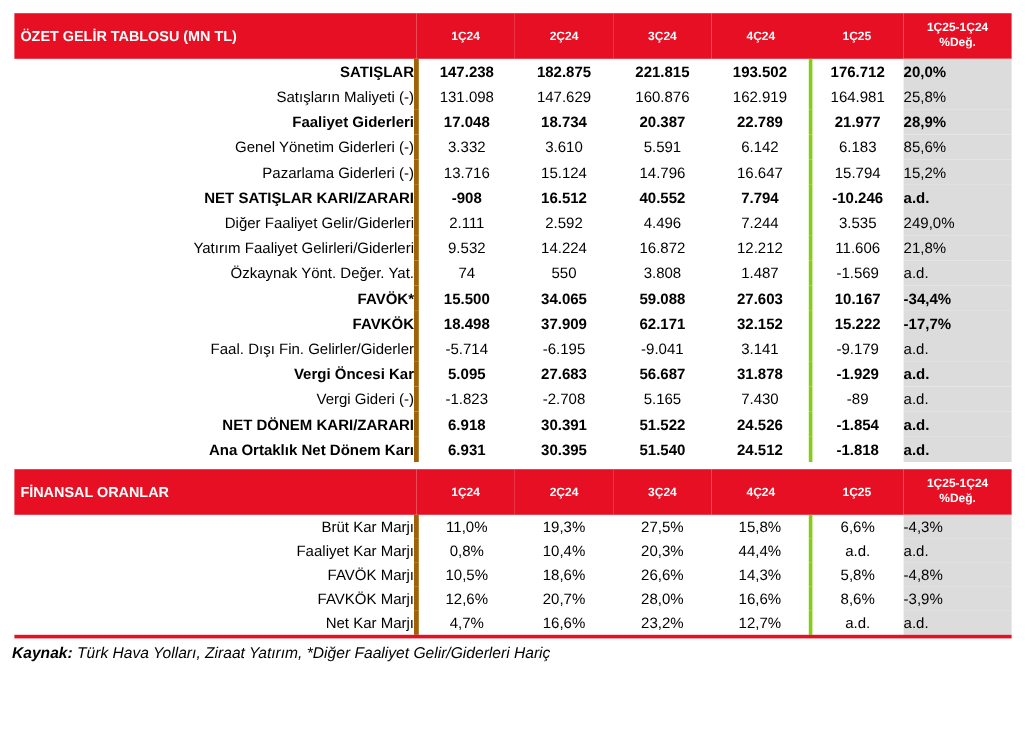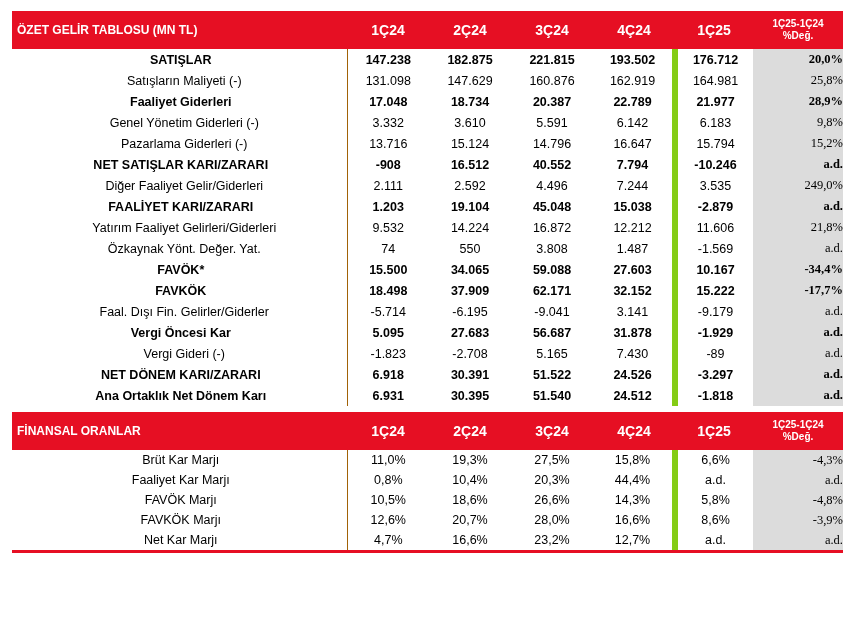--- a/index.html
+++ b/index.html
@@ -28,21 +28,21 @@
   table.tbl col.c-change { width: 90px; }
 
   thead tr.hdr th {
     background: var(--red);
     color: #ffffff;
     font-weight: bold;
     height: 38px;
     padding: 0;
     vertical-align: middle;
     text-align: center;
-    font-size: 14px;
+    font-size: 10px;
   }
   thead tr.hdr th.hlabel {
     text-align: left;
     padding-left: 5px;
     font-size: 12px;
   }
   thead tr.hdr th.hchange {
     font-size: 10px;
     line-height: 1.2;
   }
@@ -50,31 +50,30 @@
   tbody td {
     height: 21px;
     padding: 0;
     font-size: 12.5px;
     vertical-align: middle;
     white-space: nowrap;
   }
   table.ratios tbody td { height: 20px; }
 
   tbody td.lbl {
-    text-align: center;
+    text-align: right;
     padding-left: 3px;
-    border-right: 1px solid #a16207;
+    border-right: 4px solid #a16207;
   }
   tbody td.lbl.ind { padding-left: 10px; }
   tbody td.num { text-align: center; }
-  tbody td.num.c3 { border-right: 6px solid #84cc16; }
+  tbody td.num.c3 { border-right: 3px solid #84cc16; }
   tbody td.chg {
-    text-align: right;
+    text-align: left;
     background: var(--gray);
-    font-family: Liberation Serif, serif;
   }
   tbody tr.bold td { font-weight: bold; }
 
   table.ratios { margin-top: 6px; }
 
   .redline {
     margin-left: 12px;
     width: 831px;
     height: 3px;
     background: var(--red);
@@ -144,21 +143,21 @@
           <td class="num c4">21.977</td>
           <td class="chg">28,9%</td>
         </tr>
         <tr>
           <td class="lbl ind">Genel Yönetim Giderleri (-)</td>
           <td class="num c0">3.332</td>
           <td class="num c1">3.610</td>
           <td class="num c2">5.591</td>
           <td class="num c3">6.142</td>
           <td class="num c4">6.183</td>
-          <td class="chg">9,8%</td>
+          <td class="chg">85,6%</td>
         </tr>
         <tr>
           <td class="lbl ind">Pazarlama Giderleri (-)</td>
           <td class="num c0">13.716</td>
           <td class="num c1">15.124</td>
           <td class="num c2">14.796</td>
           <td class="num c3">16.647</td>
           <td class="num c4">15.794</td>
           <td class="chg">15,2%</td>
         </tr>
@@ -173,29 +172,20 @@
         </tr>
         <tr>
           <td class="lbl ind">Diğer Faaliyet Gelir/Giderleri</td>
           <td class="num c0">2.111</td>
           <td class="num c1">2.592</td>
           <td class="num c2">4.496</td>
           <td class="num c3">7.244</td>
           <td class="num c4">3.535</td>
           <td class="chg">249,0%</td>
         </tr>
-        <tr class="bold">
-          <td class="lbl">FAALİYET KARI/ZARARI</td>
-          <td class="num c0">1.203</td>
-          <td class="num c1">19.104</td>
-          <td class="num c2">45.048</td>
-          <td class="num c3">15.038</td>
-          <td class="num c4">-2.879</td>
-          <td class="chg">a.d.</td>
-        </tr>
         <tr>
           <td class="lbl ind">Yatırım Faaliyet Gelirleri/Giderleri</td>
           <td class="num c0">9.532</td>
           <td class="num c1">14.224</td>
           <td class="num c2">16.872</td>
           <td class="num c3">12.212</td>
           <td class="num c4">11.606</td>
           <td class="chg">21,8%</td>
         </tr>
         <tr>
@@ -251,21 +241,21 @@
           <td class="num c3">7.430</td>
           <td class="num c4">-89</td>
           <td class="chg">a.d.</td>
         </tr>
         <tr class="bold">
           <td class="lbl">NET DÖNEM KARI/ZARARI</td>
           <td class="num c0">6.918</td>
           <td class="num c1">30.391</td>
           <td class="num c2">51.522</td>
           <td class="num c3">24.526</td>
-          <td class="num c4">-3.297</td>
+          <td class="num c4">-1.854</td>
           <td class="chg">a.d.</td>
         </tr>
         <tr class="bold">
           <td class="lbl">Ana Ortaklık Net Dönem Karı</td>
           <td class="num c0">6.931</td>
           <td class="num c1">30.395</td>
           <td class="num c2">51.540</td>
           <td class="num c3">24.512</td>
           <td class="num c4">-1.818</td>
           <td class="chg">a.d.</td>
@@ -341,14 +331,17 @@
           <td class="num c2">23,2%</td>
           <td class="num c3">12,7%</td>
           <td class="num c4">a.d.</td>
           <td class="chg">a.d.</td>
         </tr>
       </tbody>
   </table>
 
   <div class="redline"></div>
 
+  <div class="footer">
+    <span class="src-label">Kaynak:</span><span> Türk Hava Yolları, Ziraat Yatırım, *Diğer Faaliyet Gelir/Giderleri Hariç</span>
+  </div>
 
 </div>
 
 </body></html>

